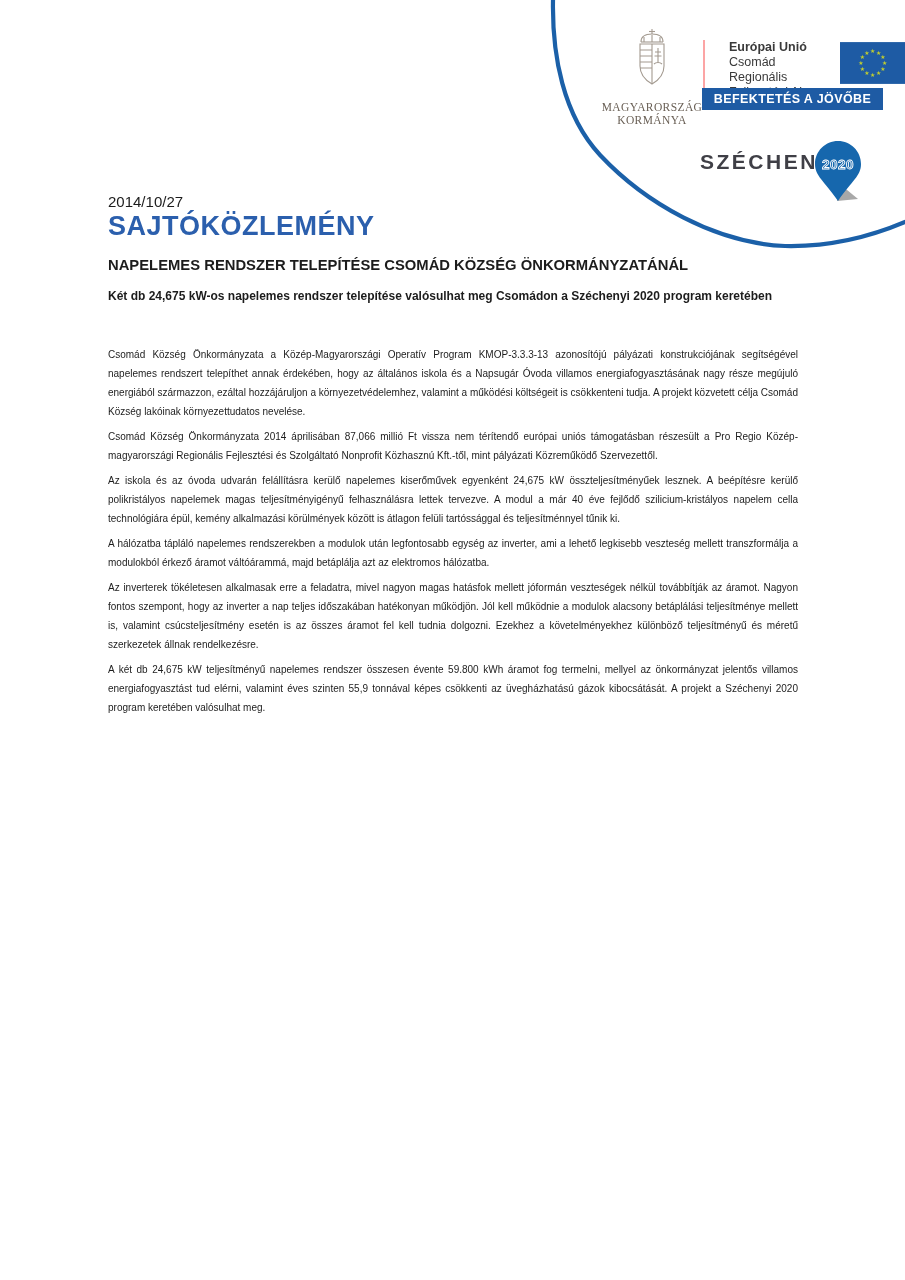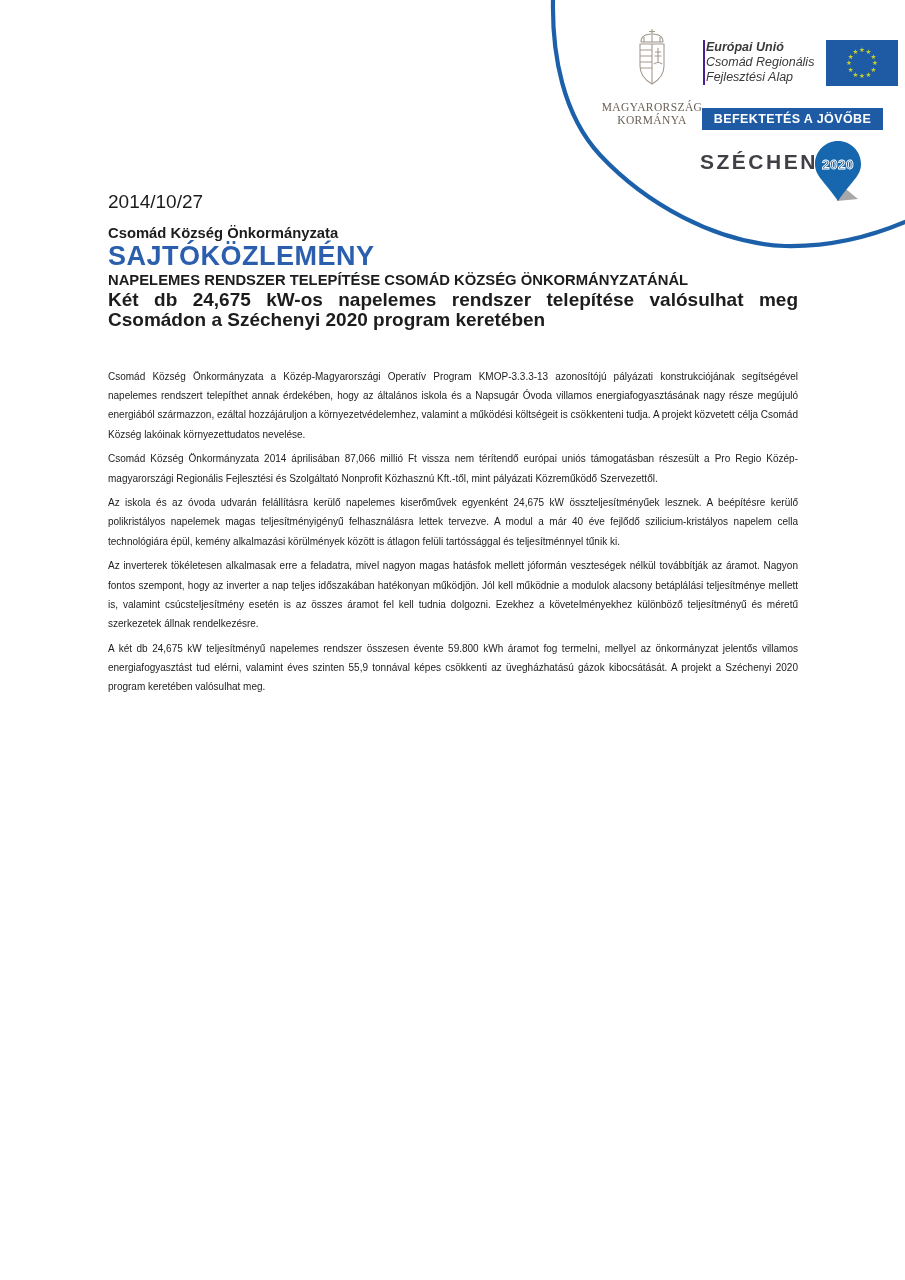--- a/index.html
+++ b/index.html
@@ -10,43 +10,43 @@
   .curve-svg{position:absolute;left:0;top:0;width:905px;height:260px;}
 
   
   .gov-block{position:absolute;left:600px;top:28px;width:104px;text-align:center;}
   .gov-block svg{display:block;margin:0 auto;}
   .gov-name{margin-top:15px;font-family:"Liberation Serif","DejaVu Serif",serif;
             font-size:11.5px;line-height:12.5px;letter-spacing:0.4px;color:#6a6056;}
 
   
   .eu-block{position:absolute;left:703px;top:40px;display:flex;align-items:flex-start;}
-  .eu-text{border-left:2px solid #4c1d95;padding-left:1px;color:#3a3a3a;
-           font-size:12.5px;line-height:15px;font-style:italic;}
+  .eu-text{border-left:2px solid #fca5a5;padding-left:24px;color:#3a3a3a;
+           font-size:12.5px;line-height:15px;}
   .eu-text .l1{font-weight:bold;}
   .eu-flag{margin-left:12px;}
 
   
-  .banner{position:absolute;left:702px;top:108px;width:181px;height:22px;
+  .banner{position:absolute;left:702px;top:88px;width:181px;height:22px;
           background:#1e5ba4;color:#ffffff;font-weight:bold;font-size:12.5px;
           letter-spacing:0.4px;display:flex;align-items:center;justify-content:center;}
 
   
   .szechenyi{position:absolute;left:700px;top:150px;}
   .sz-word{font-size:21px;font-weight:bold;color:#3f3f46;letter-spacing:2.5px;}
   .sz-pin{position:absolute;left:815px;top:141px;}
 
   
   .content{position:absolute;left:108px;top:193px;width:690px;color:#1c1c1c;}
-  .date{font-size:19px;line-height:18px;}
+  .date{font-size:15px;line-height:18px;}
   .org{margin-top:14px;font-size:14.8px;font-weight:bold;}
   .title{font-size:27px;line-height:30px;font-weight:bold;
          color:#2b5fad;letter-spacing:0.5px;}
-  .subtitle{margin-top:0;font-size:14.8px;font-weight:bold;line-height:18px;}
-  .lead{margin-top:1px;font-size:19px;font-weight:bold;line-height:19.5px;text-align:justify;}
+  .subtitle{margin-top:15px;font-size:14.8px;font-weight:bold;line-height:18px;}
+  .lead{margin-top:13px;font-size:12px;font-weight:bold;line-height:19.5px;text-align:justify;}
   .body-text{margin-top:38px;}
   .body-text p{margin:0 0 5.5px 0;font-size:10px;line-height:19.2px;text-align:justify;}
 </style>
 </head>
 <body>
 
 <div class="page">
 
   <svg class="curve-svg" viewBox="0 0 905 260">
     <path d="M 553 0 C 552 55 563 115 600 155 C 645 203 715 243 785 246 C 830 247 872 236 905 222" fill="none" stroke="#1b60a8" stroke-width="4.2" stroke-linecap="round"></path>
@@ -104,26 +104,26 @@
     <span class="sz-word">SZÉCHENYI</span>
   </div>
   <svg class="sz-pin" width="46" height="64" viewBox="0 0 46 64">
     <polygon points="26,44 43,58 22,60" fill="#a8a8a8"></polygon>
     <path d="M23 0 C10.3 0 0 10.3 0 23 C0 35 9 39.5 23 60 C37 39.5 46 35 46 23 C46 10.3 35.7 0 23 0 Z" fill="#1667ad"></path>
     <text x="23" y="28" text-anchor="middle" font-size="13.5" font-weight="bold" letter-spacing="0.5" fill="none" stroke="#ffffff" stroke-width="0.85">2020</text>
   </svg>
 
   <div class="content">
     <div class="date">2014/10/27</div>
-    <div class="org">Csomád Község Önkormányzata</div>
     <div class="title">SAJTÓKÖZLEMÉNY</div>
     <div class="subtitle">NAPELEMES RENDSZER TELEPÍTÉSE CSOMÁD KÖZSÉG ÖNKORMÁNYZATÁNÁL</div>
     <div class="lead">Két db 24,675 kW-os napelemes rendszer telepítése valósulhat meg Csomádon a Széchenyi 2020 program keretében</div>
     <div class="body-text">
       <p>Csomád Község Önkormányzata a Közép-Magyarországi Operatív Program KMOP-3.3.3-13 azonosítójú pályázati konstrukciójának segítségével napelemes rendszert telepíthet annak érdekében, hogy az általános iskola és a Napsugár Óvoda villamos energiafogyasztásának nagy része megújuló energiából származzon, ezáltal hozzájáruljon a környezetvédelemhez, valamint a működési költségeit is csökkenteni tudja. A projekt közvetett célja Csomád Község lakóinak környezettudatos nevelése.</p>
       <p>Csomád Község Önkormányzata 2014 áprilisában 87,066 millió Ft vissza nem térítendő európai uniós támogatásban részesült a Pro Regio Közép-magyarországi Regionális Fejlesztési és Szolgáltató Nonprofit Közhasznú Kft.-től, mint pályázati Közreműködő Szervezettől.</p>
       <p>Az iskola és az óvoda udvarán felállításra kerülő napelemes kiserőművek egyenként 24,675 kW összteljesítményűek lesznek. A beépítésre kerülő polikristályos napelemek magas teljesítményigényű felhasználásra lettek tervezve. A modul a már 40 éve fejlődő szilicium-kristályos napelem cella technológiára épül, kemény alkalmazási körülmények között is átlagon felüli tartóssággal és teljesítménnyel tűnik ki.</p>
+      <p>A hálózatba tápláló napelemes rendszerekben a modulok után legfontosabb egység az inverter, ami a lehető legkisebb veszteség mellett transzformálja a modulokból érkező áramot váltóárammá, majd betáplálja azt az elektromos hálózatba.</p>
       <p>Az inverterek tökéletesen alkalmasak erre a feladatra, mivel nagyon magas hatásfok mellett jóformán veszteségek nélkül továbbítják az áramot. Nagyon fontos szempont, hogy az inverter a nap teljes időszakában hatékonyan működjön. Jól kell működnie a modulok alacsony betáplálási teljesítménye mellett is, valamint csúcsteljesítmény esetén is az összes áramot fel kell tudnia dolgozni. Ezekhez a követelményekhez különböző teljesítményű és méretű szerkezetek állnak rendelkezésre.</p>
       <p>A két db 24,675 kW teljesítményű napelemes rendszer összesen évente 59.800 kWh áramot fog termelni, mellyel az önkormányzat jelentős villamos energiafogyasztást tud elérni, valamint éves szinten 55,9 tonnával képes csökkenti az üvegházhatású gázok kibocsátását. A projekt a Széchenyi 2020 program keretében valósulhat meg.</p>
     </div>
   </div>
 
 </div>
 
 </body></html>

